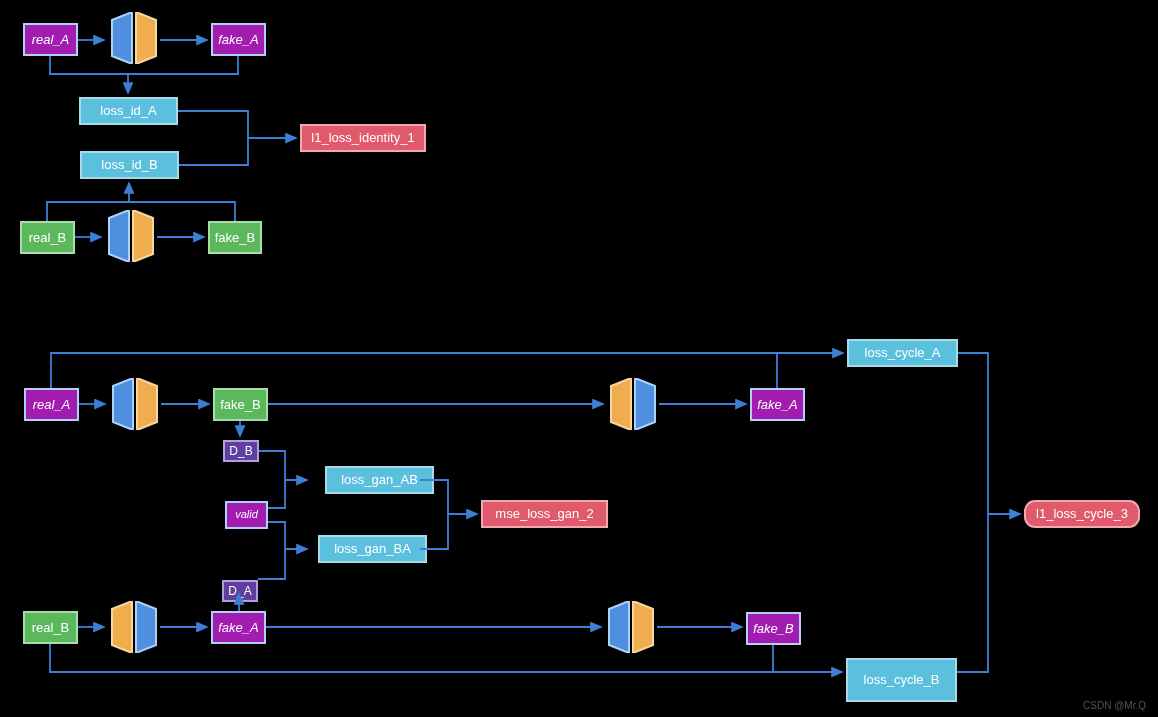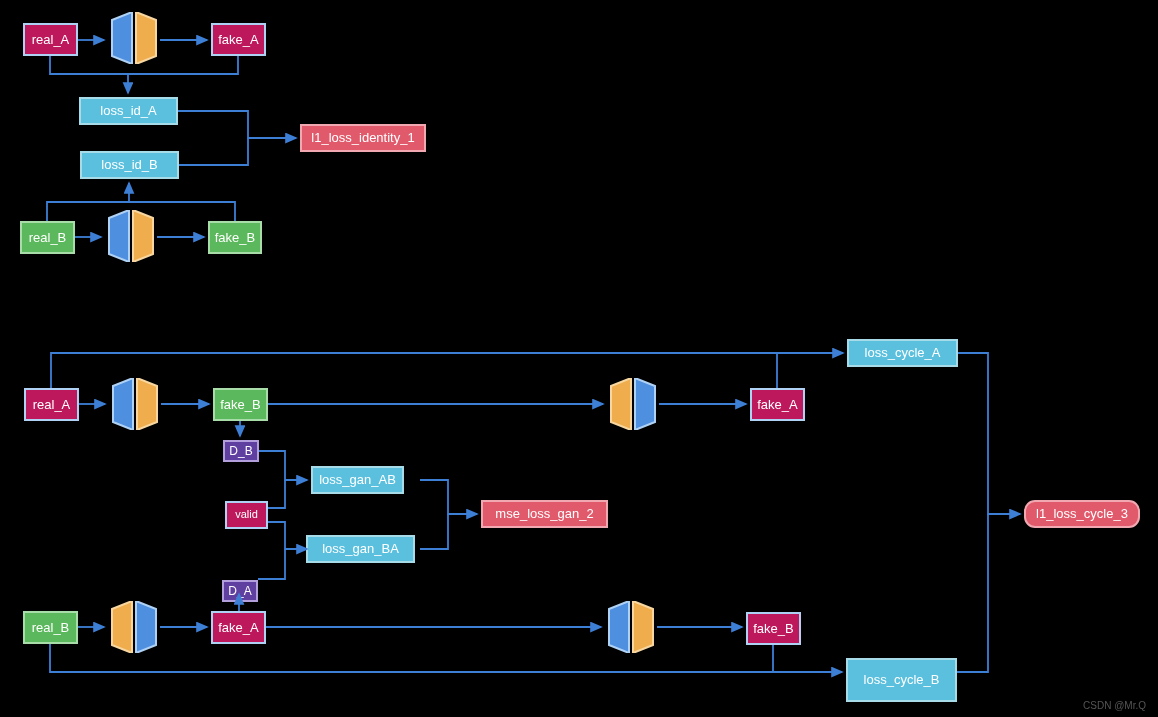--- a/index.html
+++ b/index.html
@@ -18,21 +18,21 @@
     align-items: center;
     justify-content: center;
     text-align: center;
     font-size: 13px;
     box-sizing: border-box;
     border-width: 2px;
     border-style: solid;
     line-height: 1.2;
     padding: 2px 4px;
   }
-  .blue { background: #be185d; border-color: #aed1f4; color: #fff; }
+  .blue { background: #a21caf; border-color: #aed1f4; color: #fff; font-style: italic; }
   .green { background: #5cb85c; border-color: #a8dca8; color: #fff; }
   .cyan { background: #5bc0de; border-color: #a7dbe8; color: #fff; }
   .red { background: #e05a6b; border-color: #f1a8b1; color: #fff; }
   .purple { background: #5f3fa0; border-color: #b29fdc; color: #fff; border-radius: 0; }
   .gen {
     position: absolute;
   }
   svg.arrows {
     position: absolute;
     top: 0; left: 0;
@@ -71,23 +71,23 @@
       <polygon points="4,8 24,0 24,52 4,44" fill="#4f8fe0" stroke="#aed1f4" stroke-width="2"></polygon>
       <polygon points="28,0 48,8 48,44 28,52" fill="#f0ad4e" stroke="#f7d6a0" stroke-width="2"></polygon>
     </svg>
 </div>
 
 <div class="box blue" style="left:24px; top:388px; width:55px; height:33px;">real_A</div>
 <div class="box green" style="left:213px; top:388px; width:55px; height:33px;">fake_B</div>
 <div class="box blue" style="left:750px; top:388px; width:55px; height:33px;">fake_A</div>
 <div class="box cyan" style="left:847px; top:339px; width:111px; height:28px;text-align:center;">loss_cycle_A</div>
 <div class="box purple" style="left:223px; top:440px; width:36px; height:22px; font-size:12px;">D_B</div>
-<div class="box cyan" style="left:311px; top:466px; width:93px; height:28px;">loss_gan_AB</div>
+<div class="box cyan" style="left:325px; top:466px; width:109px; height:28px;">loss_gan_AB</div>
 <div class="box blue" style="left:225px; top:501px; width:43px; height:28px; font-size:11px;">valid</div>
-<div class="box cyan" style="left:306px; top:535px; width:109px; height:28px;">loss_gan_BA</div>
+<div class="box cyan" style="left:318px; top:535px; width:109px; height:28px;">loss_gan_BA</div>
 <div class="box red" style="left:481px; top:500px; width:127px; height:28px;">mse_loss_gan_2</div>
 <div class="box purple" style="left:222px; top:568px; width:36px; height:22px; font-size:12px;margin-top:12px;">D_A</div>
 <div class="box green" style="left:23px; top:611px; width:55px; height:33px;">real_B</div>
 <div class="box blue" style="left:211px; top:611px; width:55px; height:33px;">fake_A</div>
 <div class="box blue" style="left:746px; top:612px; width:55px; height:33px;">fake_B</div>
 <div class="box cyan" style="left:846px; top:658px; width:111px; height:44px;">loss_cycle_B</div>
 <div class="box red" style="left:1024px; top:500px; width:116px; height:28px;border-radius:11px;">l1_loss_cycle_3</div>
 
 <div class="gen" style="left:109px; top:378px;">
   <svg width="52" height="52">

